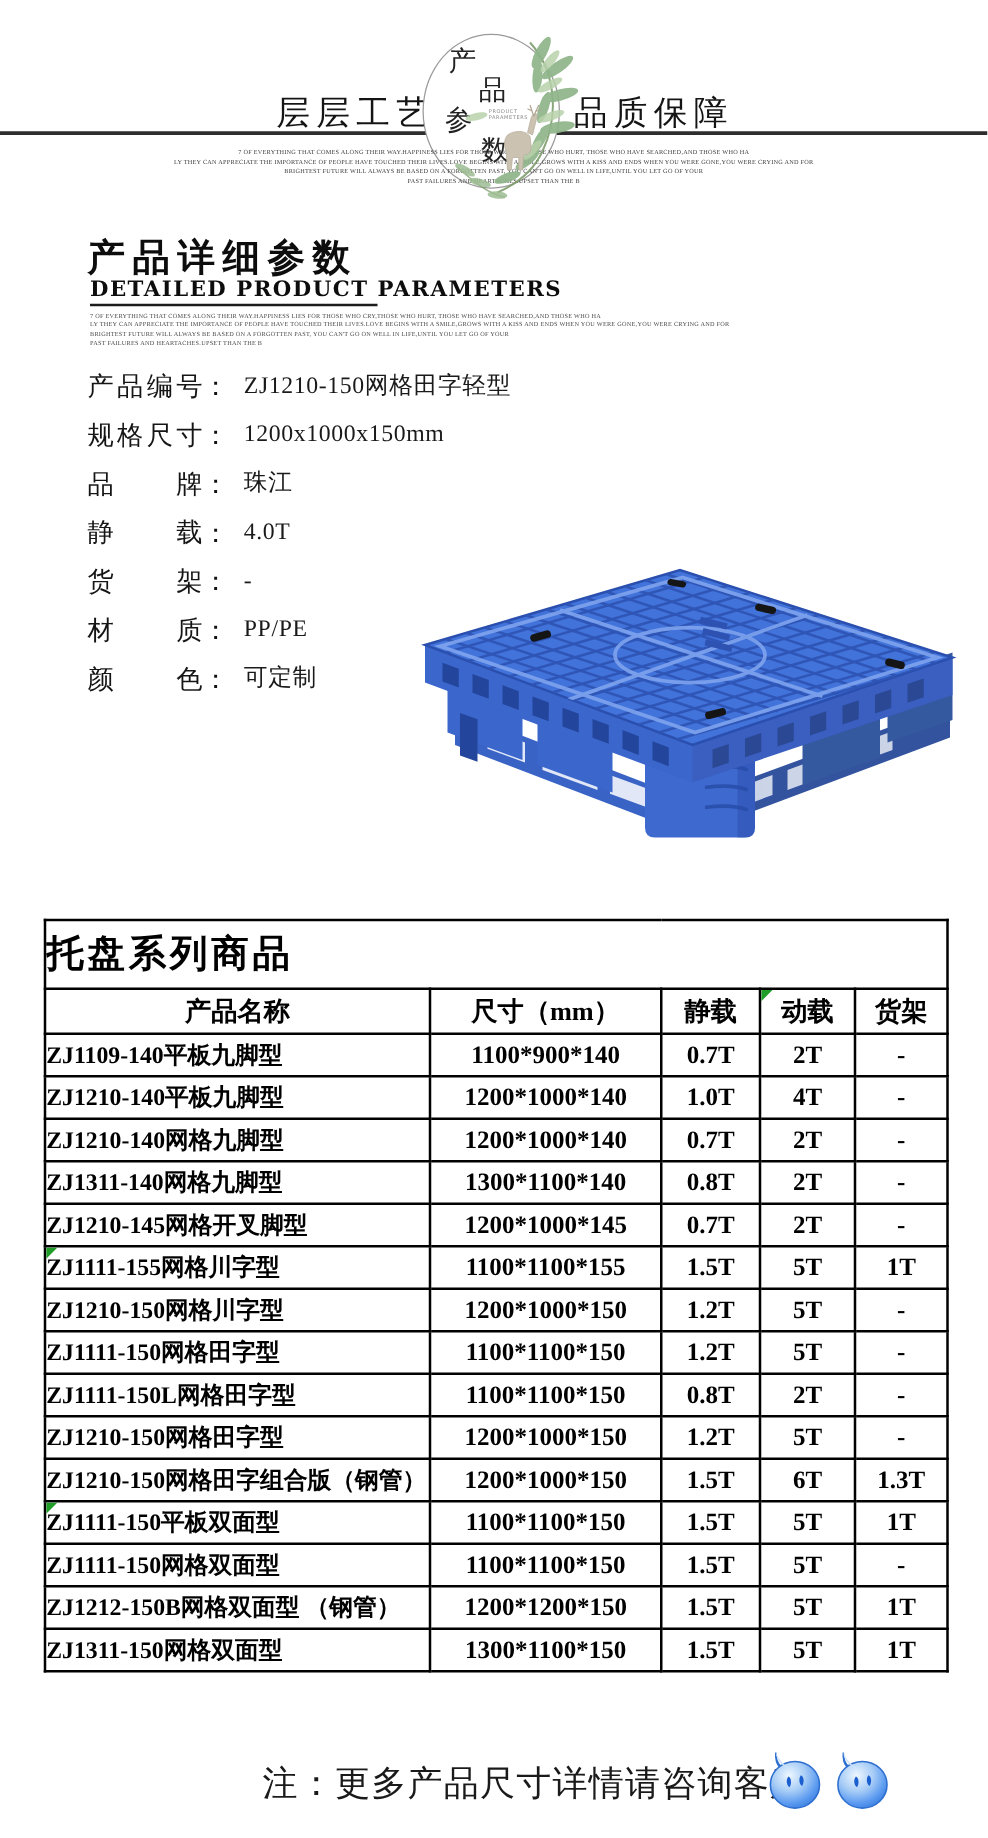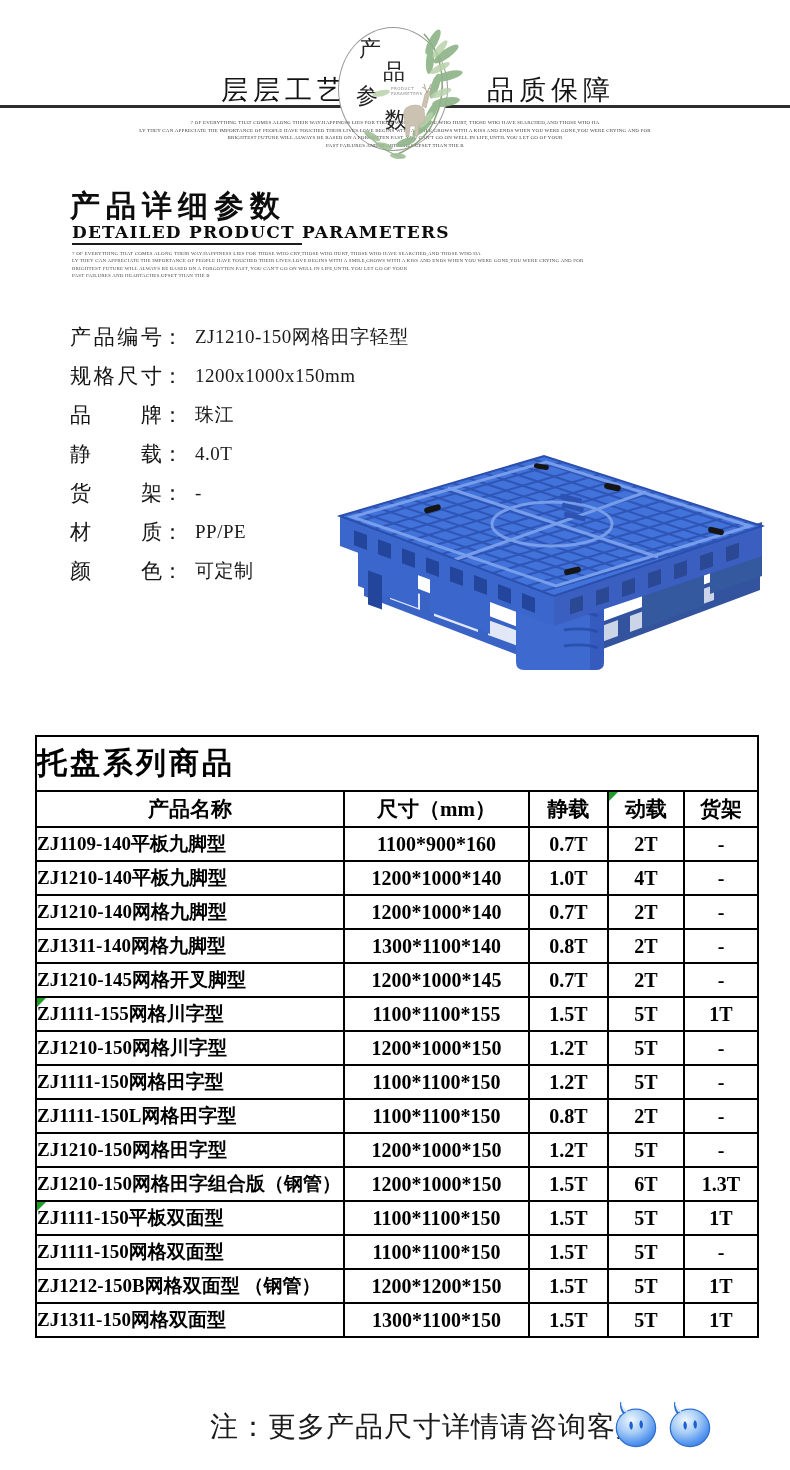--- a/index.html
+++ b/index.html
@@ -3,21 +3,21 @@
 <meta charset="utf-8">
 <style>
   html,body{margin:0;padding:0;background:#ffffff;}
   body{width:790px;height:1470px;position:relative;overflow:hidden;
        font-family:"Liberation Serif","DejaVu Serif",serif;color:#111;}
 
   
   .hdr-rule{position:absolute;left:0;top:105px;width:790px;height:3px;background:#2e2e2e;z-index:1;}
   .hdr-title{position:absolute;top:72px;font-size:27px;letter-spacing:5px;color:#141414;z-index:1;white-space:nowrap;}
   .hdr-title.left{left:221px;font-family:Liberation Serif, serif;}
-  .hdr-title.right{left:459px;margin-left:28px;}
+  .hdr-title.right{left:459px;}
   .badge{position:absolute;left:338px;top:27px;width:108px;height:122px;background:#fff;
          border:1px solid #9a9a9a;border-radius:50%;z-index:2;}
   .badge-char{position:absolute;font-size:22px;color:#222;}
   .badge-char.c0{left:20px;top:6px;}
   .badge-char.c1{left:44px;top:29px;}
   .badge-char.c2{left:17px;top:53px;}
   .badge-char.c3{left:46px;top:77px;}
   .badge-en{position:absolute;left:52px;top:58px;font-size:4px;line-height:5px;color:#8a8a8a;
             font-family:"DejaVu Sans",sans-serif;letter-spacing:.5px;white-space:pre-line;}
   .leaves{position:absolute;left:336px;top:16px;width:170px;height:160px;z-index:3;pointer-events:none;}
@@ -27,21 +27,21 @@
 
   
   .sec-title{position:absolute;left:70px;top:186px;font-size:30px;font-weight:bold;letter-spacing:6px;color:#0d0d0d;}
   .sec-sub{position:absolute;left:72px;top:222px;font-size:17px;font-weight:bold;letter-spacing:1.2px;color:#0d0d0d;
            font-family:"DejaVu Serif","Liberation Serif",serif;}
   .sec-rule{position:absolute;left:72px;top:243px;width:230px;height:2px;background:#1c1c1c;}
   .tagline2{position:absolute;left:72px;top:250px;width:560px;text-align:left;color:#4a4a4a;}
   .tagline2 p{margin:0;font-size:5px;line-height:7.4px;letter-spacing:.2px;}
 
   
-  .spec-list{position:absolute;left:70px;top:294px;width:300px;margin-top:27px;}
+  .spec-list{position:absolute;left:70px;top:294px;width:300px;}
   .spec-row{height:39px;line-height:30px;white-space:nowrap;}
   .spec-label{display:inline-block;width:92px;font-size:21px;color:#151515;
               text-align:justify;text-align-last:justify;vertical-align:middle;}
   .spec-colon{font-size:21px;vertical-align:middle;}
   .spec-value{font-size:19px;margin-left:12px;color:#1a1a1a;vertical-align:middle;letter-spacing:.5px;}
 
   
   .pallet{position:absolute;left:312px;top:418px;width:478px;height:272px;}
 
   
@@ -287,21 +287,21 @@
       <th class="colhead">产品名称</th>
       <th class="colhead">尺寸（mm）</th>
       <th class="colhead">静载</th>
       <th class="colhead gmark">动载</th>
       <th class="colhead">货架</th>
     </tr>
   </thead>
   <tbody>
   <tr>
     <td class="c-name">ZJ1109-140平板九脚型</td>
-    <td class="c-mid">1100*900*160</td>
+    <td class="c-mid">1100*900*140</td>
     <td class="c-mid">0.7T</td>
     <td class="c-mid">2T</td>
     <td class="c-mid">-</td>
   </tr>
 
   <tr>
     <td class="c-name">ZJ1210-140平板九脚型</td>
     <td class="c-mid">1200*1000*140</td>
     <td class="c-mid">1.0T</td>
     <td class="c-mid">4T</td>

